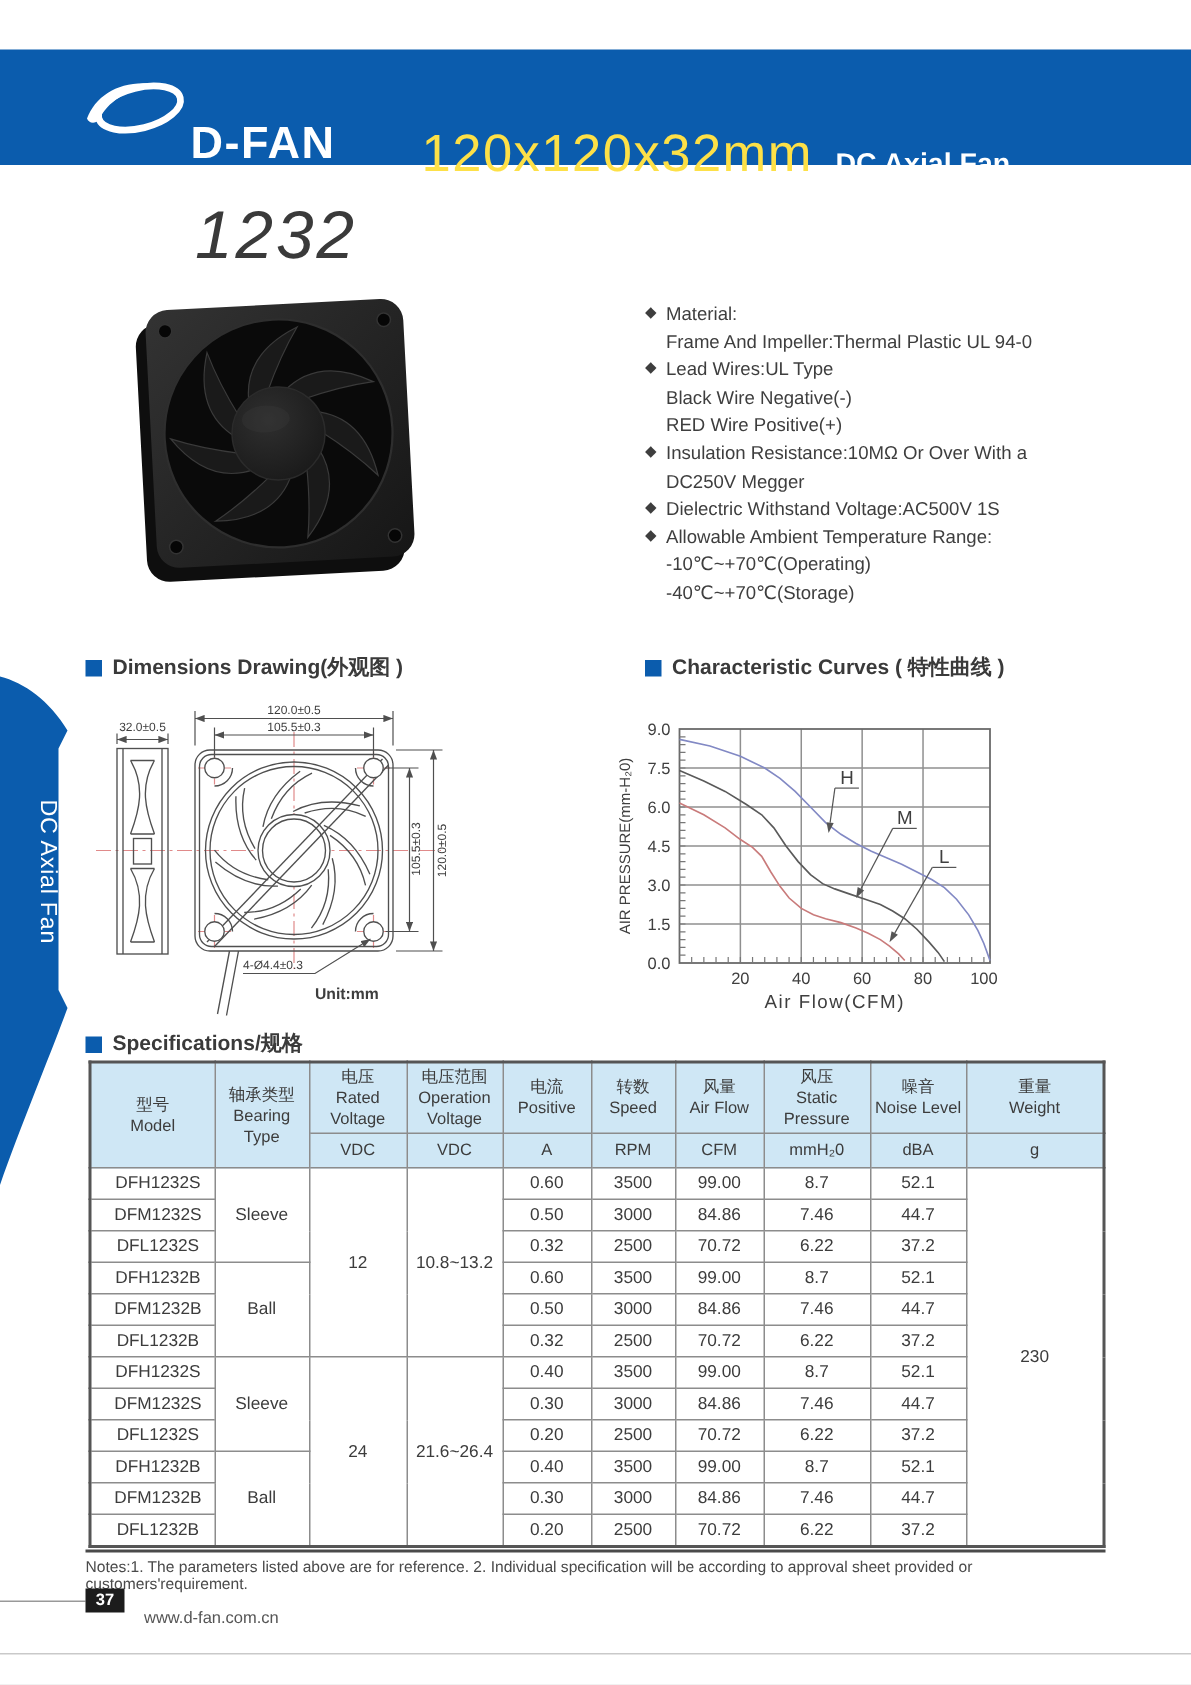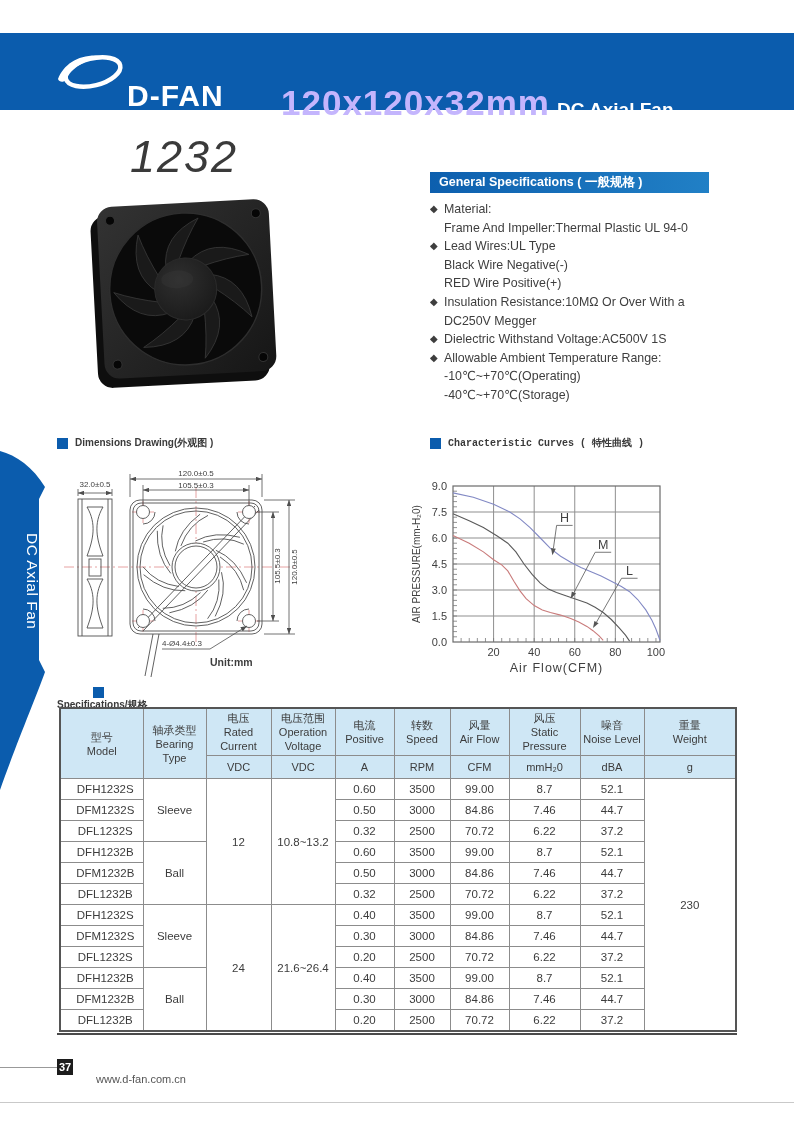--- a/index.html
+++ b/index.html
@@ -3,54 +3,54 @@
 <meta charset="utf-8">
 <style>
   html,body{margin:0;padding:0;background:#e8e8e8;}
   .page{position:relative;width:794px;height:1123px;background:#ffffff;margin:0 auto;
         font-family:"Liberation Sans","DejaVu Sans",sans-serif;overflow:hidden;}
   .abs{position:absolute;}
 
   
   .header-bar{left:0;top:33px;width:794px;height:77px;background:#0b5cad;}
   .logo-text{left:127px;top:46px;font-size:30px;font-weight:bold;color:#fff;letter-spacing:1px;}
-  .main-title{left:281px;top:50px;font-size:35px;color:#c4b5fd;letter-spacing:1px;font-weight:bold;}
+  .main-title{left:281px;top:50px;font-size:35px;color:#fde047;letter-spacing:1px;}
   .sub-title{left:557px;top:66px;font-size:19px;font-weight:bold;color:#fff;}
 
   .model-number{left:130px;top:131px;font-size:45px;color:#3a3a3a;letter-spacing:2px;font-style:italic;}
 
   
   .gs-bar{left:430px;top:172px;width:270px;height:21px;line-height:21px;padding-left:9px;
           background:linear-gradient(90deg,#0d5fae,#2180c6);color:#fff;font-size:12.5px;font-weight:bold;}
   .gs-list{left:430px;top:200px;width:320px;}
   .gs-line{display:flex;line-height:18.6px;font-size:12.4px;color:#3e3e3e;}
   .gs-line .blt{display:inline-block;width:14px;font-size:10px;flex:0 0 14px;}
 
   
-  .sec-title{font-size:10px;font-weight:bold;color:#3a3a3a;display:flex;align-items:center;}
+  .sec-title{font-size:14px;font-weight:bold;color:#3a3a3a;display:flex;align-items:center;}
   .sec-sq{display:inline-block;width:11px;height:11px;background:#0b5cad;margin-right:7px;}
   .sec-dim{left:57px;top:436px;}
-  .sec-curve{left:430px;top:436px;font-family:Liberation Mono, monospace;}
-  .sec-spec{left:57px;top:687px;flex-direction:column;}
+  .sec-curve{left:430px;top:436px;}
+  .sec-spec{left:57px;top:687px;}
 
   
   .spec-table{left:59px;top:707px;}
   table{border-collapse:collapse;table-layout:fixed;width:676px;border:2px solid #555;}
   th,td{border:1px solid #8c8c8c;padding:0;}
   th{background:#cfe7f5;font-weight:normal;font-size:11px;color:#3c3c3c;text-align:center;}
   tr.h1 th{height:46px;line-height:14px;}
   tr.h2 th{height:22px;margin-top:48px;}
   td{font-size:11.5px;color:#3c3c3c;text-align:center;height:20px;}
   td.model{text-align:center;padding-left:7px;}
 
   
   .foot-rule{left:57px;top:1033px;width:680px;height:2px;background:#4a4a4a;}
   .notes{left:57px;top:1040px;width:695px;font-size:10.4px;color:#4a4a4a;}
   .badge-line{left:0;top:1067px;width:57px;height:1px;background:#999;}
-  .page-badge{left:57px;top:1059px;width:16px;height:16px;background:#1c1c1c;color:#fff;
+  .page-badge{left:57px;top:1059px;width:26px;height:16px;background:#1c1c1c;color:#fff;
               font-size:11px;font-weight:bold;text-align:center;line-height:16px;}
   .website{left:96px;top:1061px;font-size:11px;color:#555;margin-top:12px;}
   .bottom-line{left:0;top:1102px;width:794px;height:1px;background:#c9c9c9;}
 
   svg text{font-family:"Liberation Sans","DejaVu Sans",sans-serif;}
 </style>
 </head>
 <body>
 
 <div class="page">
@@ -94,21 +94,20 @@
         </g>
       <circle cx="100" cy="92" r="31" fill="url(#hubg)" stroke="#2b2b2b"></circle>
       <ellipse cx="92" cy="82" rx="16" ry="9" fill="#383838" opacity="0.35"></ellipse>
       <circle cx="28" cy="20" r="4.5" fill="#060606" stroke="#333"></circle>
       <circle cx="174" cy="20" r="4.5" fill="#060606" stroke="#333"></circle>
       <circle cx="28" cy="164" r="4.5" fill="#060606" stroke="#333"></circle>
       <circle cx="174" cy="164" r="4.5" fill="#060606" stroke="#333"></circle>
     </g>
   </svg>
 
-  <div class="abs gs-bar">General Specifications ( 一般规格 )</div>
   <div class="abs gs-list">
     <div class="gs-line">
         <span class="blt">◆</span>
         <span>Material:</span>
       </div>
     <div class="gs-line">
         <span class="blt"></span>
         <span>Frame And Impeller:Thermal Plastic UL 94-0</span>
       </div>
     <div class="gs-line">
@@ -373,21 +372,21 @@
         <th rowspan="2">
               <div>型号</div>
               <div>Model</div>
             </th>
         <th rowspan="2">
               <div>轴承类型</div>
               <div>Bearing Type</div>
             </th>
         <th>
               <div>电压</div>
-              <div>Rated Current</div>
+              <div>Rated Voltage</div>
             </th>
         <th>
               <div>电压范围</div>
               <div>Operation Voltage</div>
             </th>
         <th>
               <div>电流</div>
               <div>Positive</div>
             </th>
         <th>
@@ -526,20 +525,21 @@
             <td>2500</td>
             <td>70.72</td>
             <td>6.22</td>
             <td>37.2</td>
           </tr>
     </tbody>
   </table>
   </div>
 
   <div class="abs foot-rule"></div>
+  <div class="abs notes">Notes:1. The parameters listed above are for reference.  2. Individual specification will be according to approval sheet provided or customers'requirement.</div>
   <div class="abs badge-line"></div>
   <div class="abs page-badge">37</div>
   <div class="abs website">www.d-fan.com.cn</div>
   <div class="abs bottom-line"></div>
 
   <svg class="abs" style="left:0;top:445px" width="60" height="355" viewBox="0 0 60 355">
     <path d="M0,6 C16,10 33,22 45,42 L39,54 L39,215 L45,227 C36,252 14,305 0,345 Z" fill="#0b5cad"></path>
     <text transform="translate(27,88) rotate(90)" font-size="15.5" fill="#ffffff" letter-spacing="0.5">DC Axial Fan</text>
   </svg>
 

